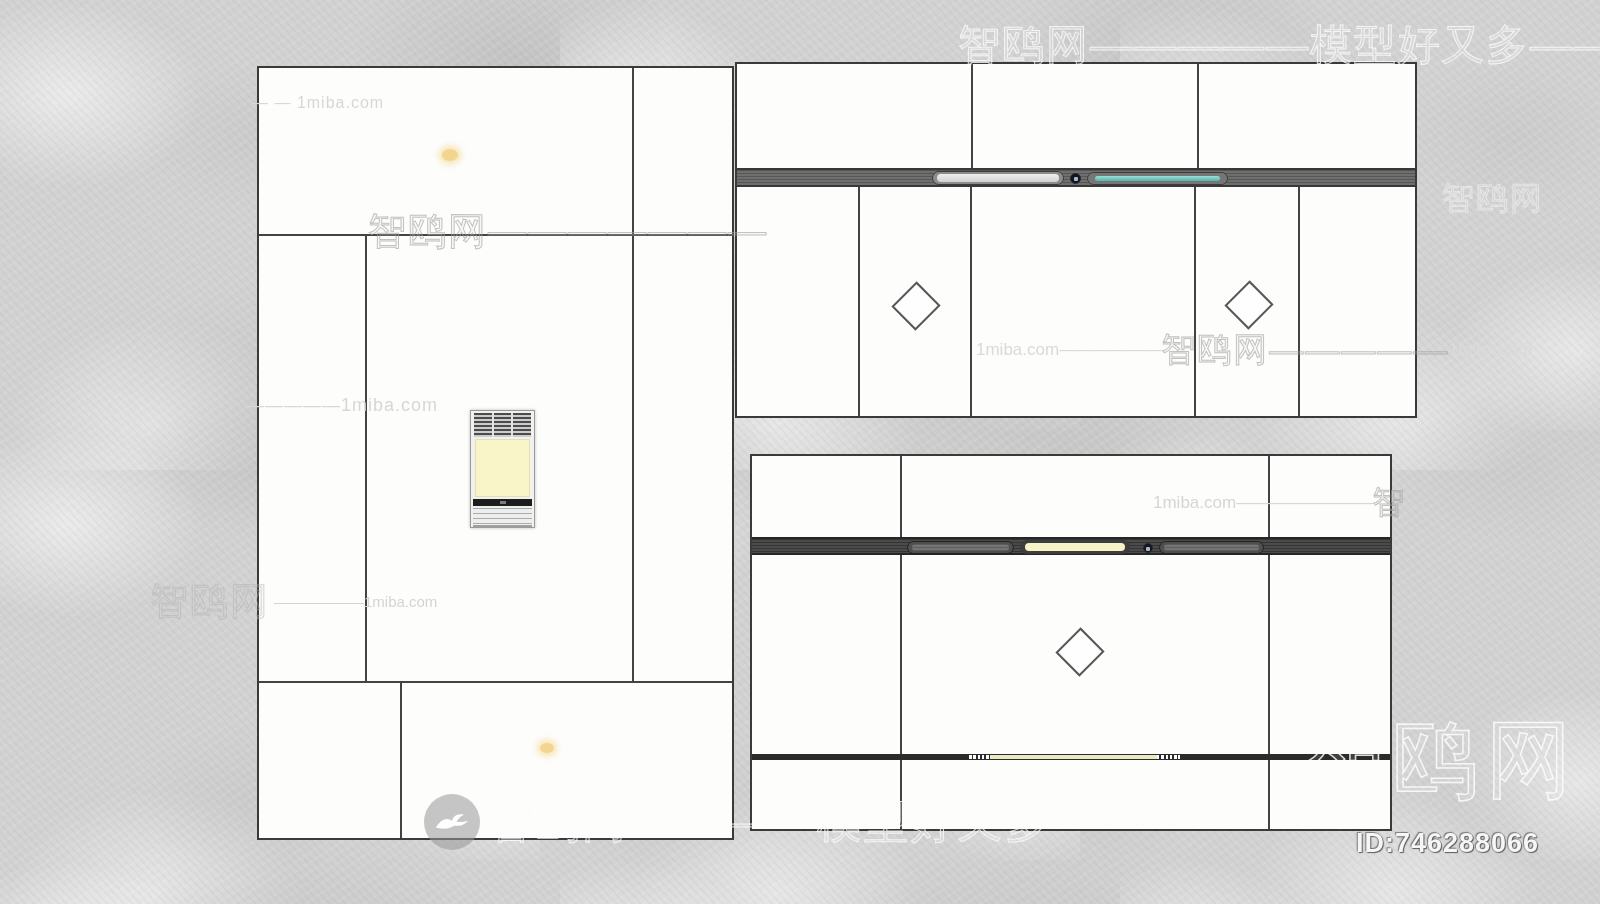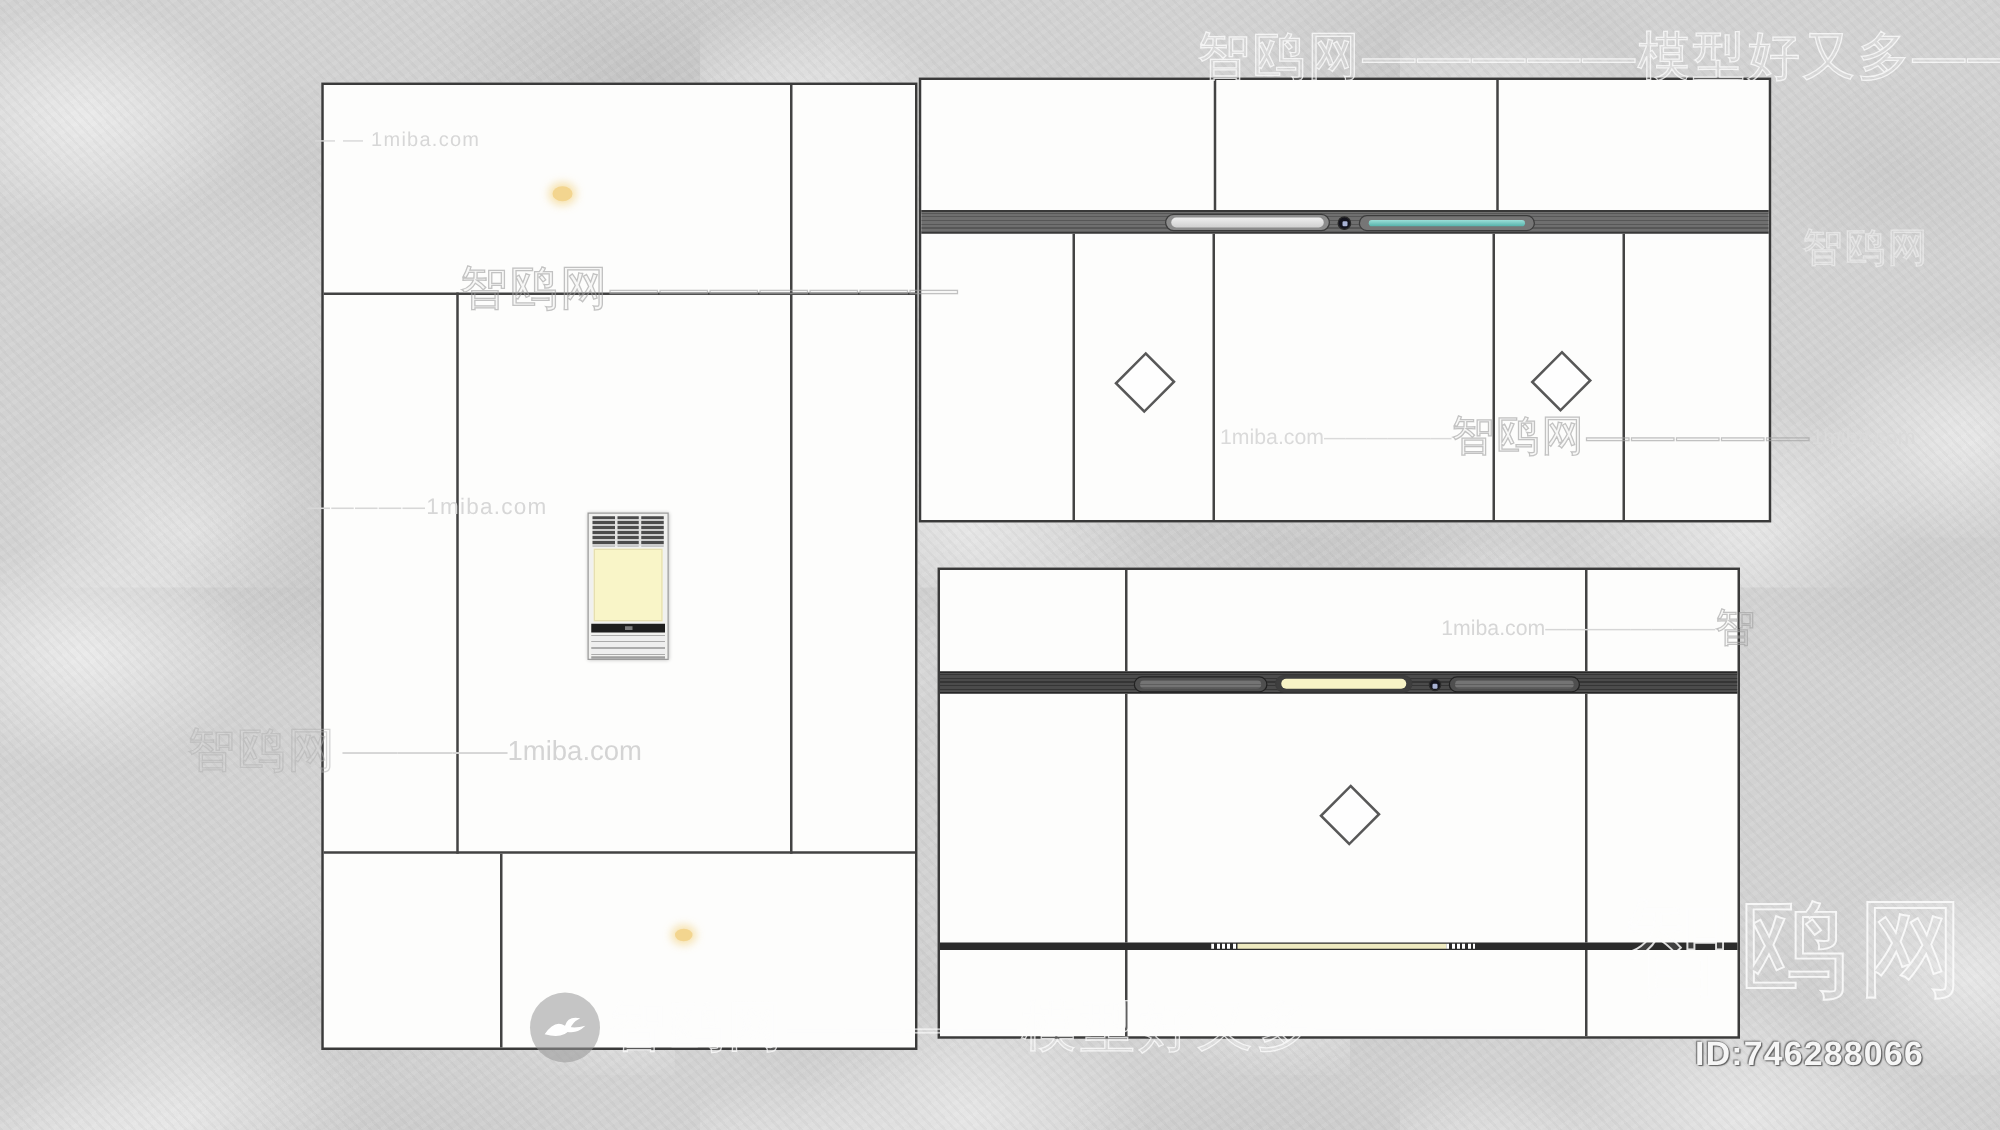--- a/index.html
+++ b/index.html
@@ -86,26 +86,26 @@
   .br-p2{left:407px;top:2px;width:105px;height:13px;}
   .lamp-yellow{left:268px;top:1px;width:110px;height:14px;background:#3e3e3e;}
   .lamp-yellow i{display:block;margin:2px 4px;height:8px;border-radius:5px;background:#f7f3c6;}
   .br-lens{left:391px;top:4px;width:10px;height:10px;}
   
   .wm{position:absolute;white-space:nowrap;pointer-events:none;line-height:1;}
   .wm-gray{color:#d7d7d7;}
   .wm-og{color:rgba(205,205,205,.12);-webkit-text-stroke:1px rgba(160,160,160,.62);}
   .wm-ow{color:rgba(255,255,255,.16);-webkit-text-stroke:1px rgba(252,252,252,.78);}
   .wm-row{display:flex;align-items:center;}
-  .wm1{left:252px;top:105px;font-size:16px;letter-spacing:1px;}
+  .wm1{left:252px;top:95px;font-size:16px;letter-spacing:1px;}
   .wm2{left:368px;top:212px;font-size:38px;letter-spacing:2px;}
   .wm3{left:246px;top:396px;font-size:18px;letter-spacing:1px;}
   .wm4{left:150px;top:582px;}
   .wm4 .cjk{font-size:38px;letter-spacing:2px;color:rgba(215,215,215,.1);-webkit-text-stroke:1px rgba(175,175,175,.5);}
-  .wm4 .rest{font-size:22px;color:#d4d4d4;margin-left:4px;}
+  .wm4 .rest{font-size:15px;color:#d4d4d4;margin-left:4px;}
   .wm5{left:958px;top:24px;font-size:42px;letter-spacing:2px;}
   .wm6{left:976px;top:332px;}
   .wm6 .site{font-size:17px;color:#dadada;}
   .wm6 .cjk{font-size:34px;letter-spacing:2px;}
   .wm7{left:1153px;top:486px;}
   .wm7 .site{font-size:17px;color:#d6d6d6;}
   .wm7 .cjk{font-size:32px;}
   .wm10{left:1442px;top:182px;font-size:32px;letter-spacing:2px;opacity:.6;}
   .wm8{left:424px;top:794px;}
   .wm8 .cjk{font-size:44px;letter-spacing:3px;}

